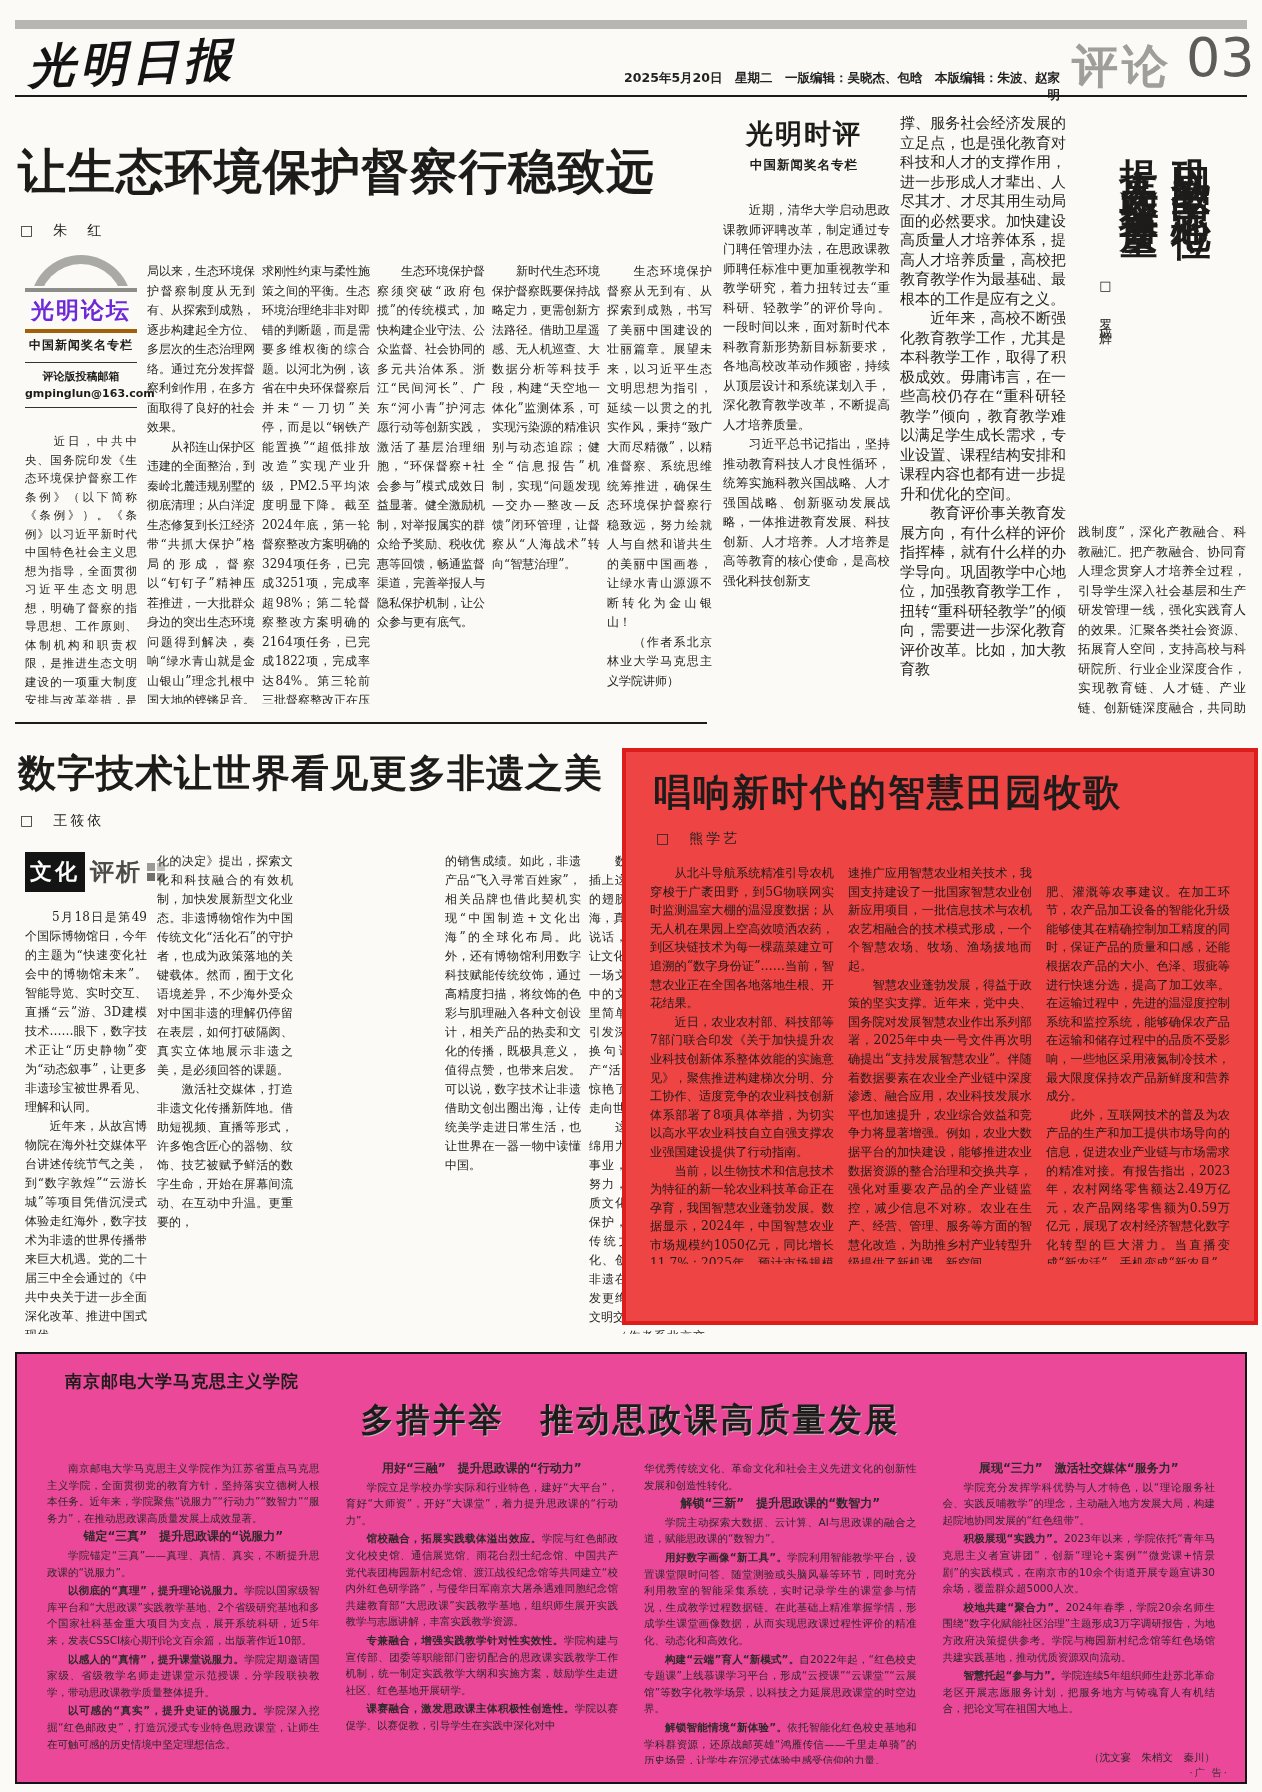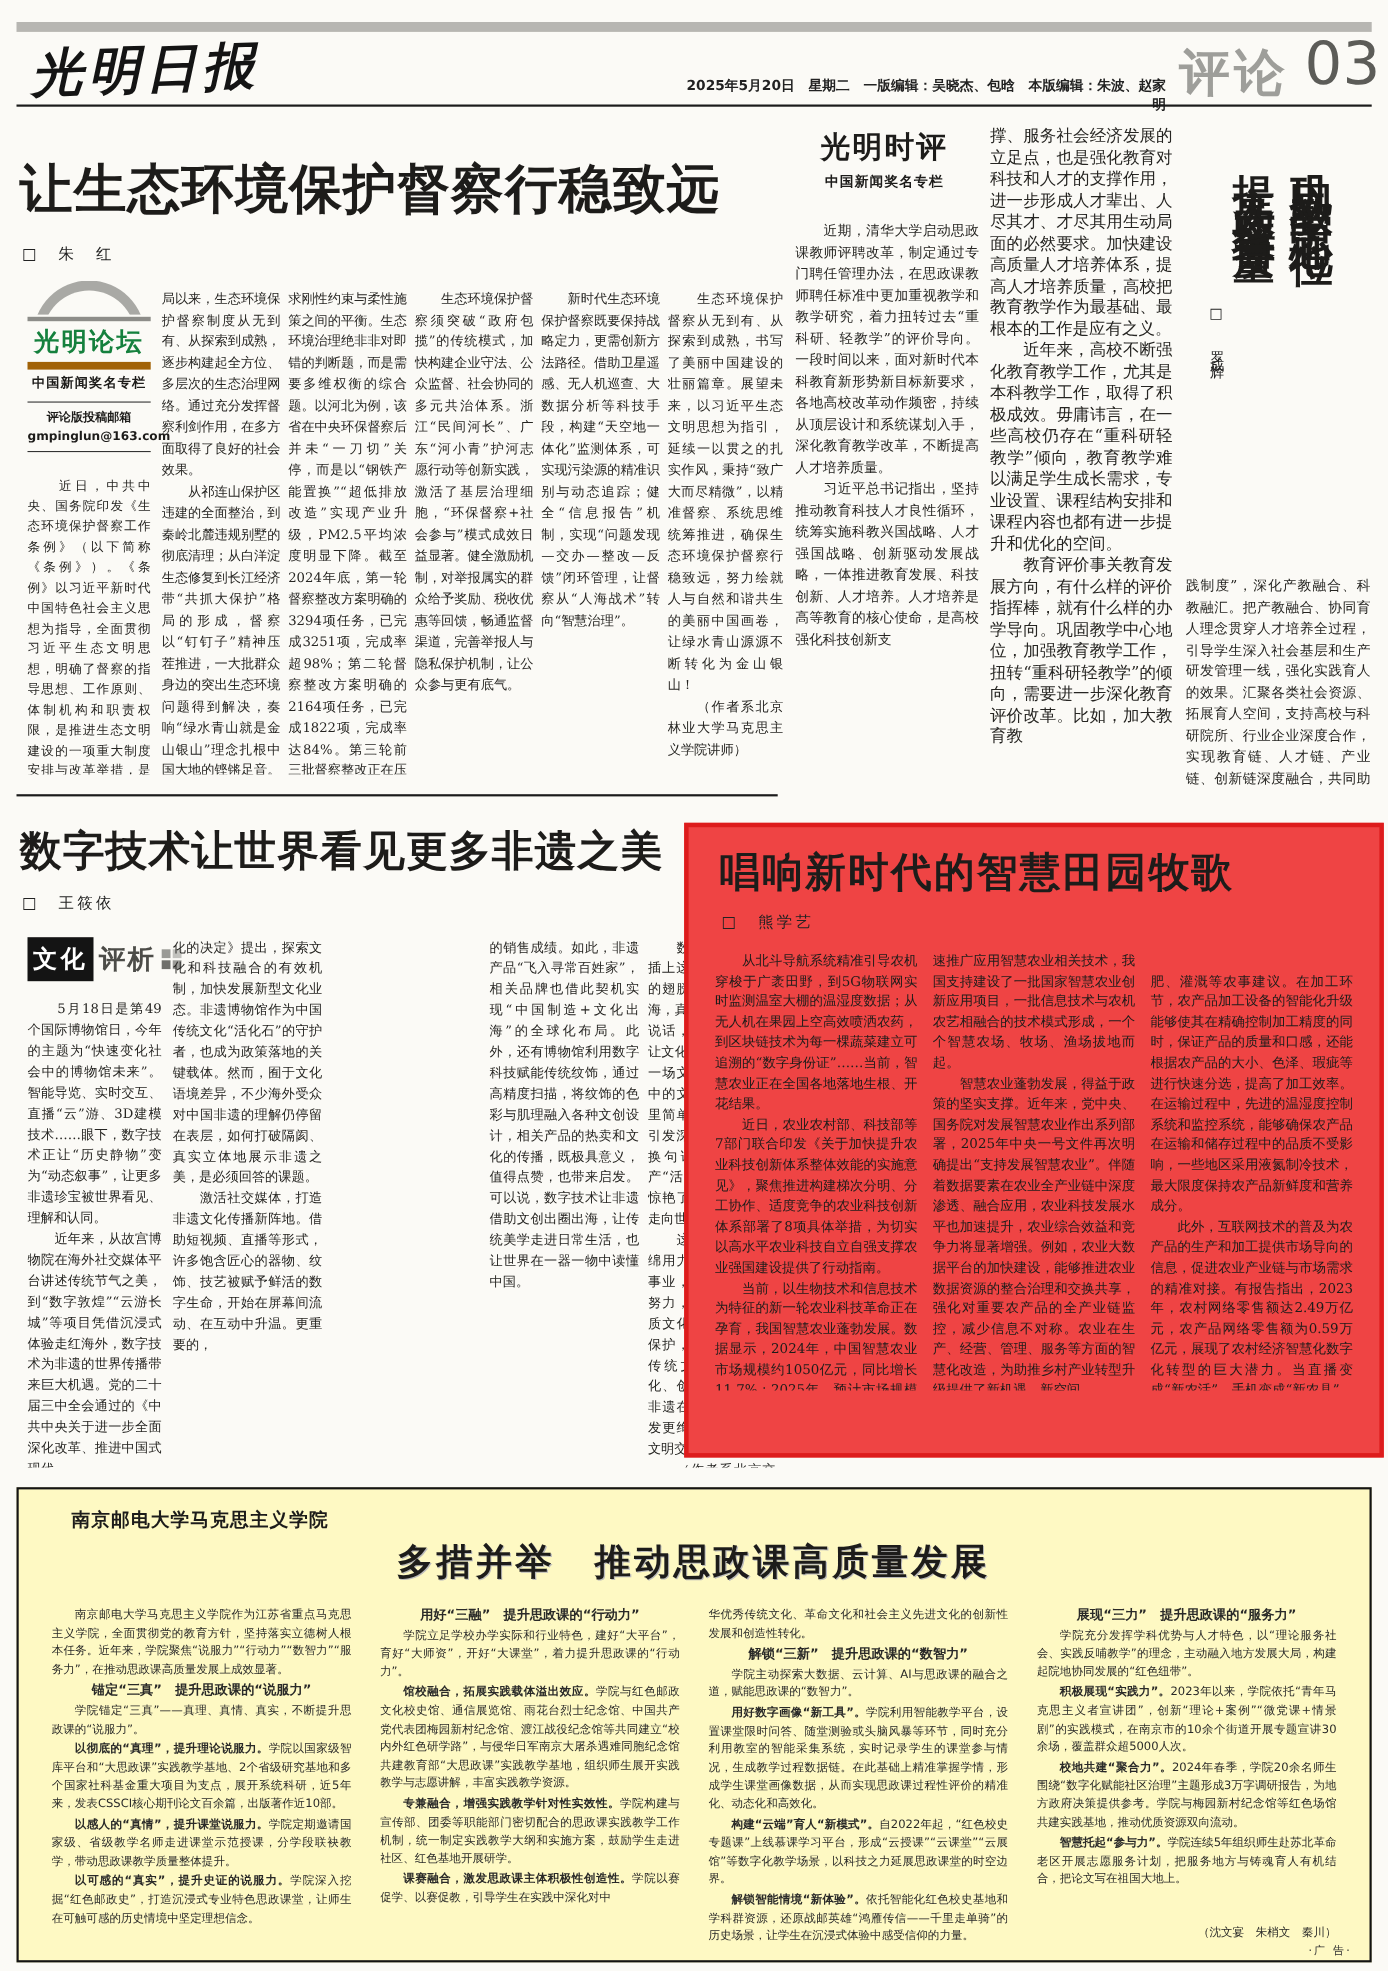--- a/index.html
+++ b/index.html
@@ -19,22 +19,22 @@
   .h-farm{font-size:37px;font-weight:900;letter-spacing:2px;white-space:nowrap;}
   .byline{font-size:14px;letter-spacing:3px;color:#222;}
   
   .col{position:absolute;text-align:justify;white-space:pre-line;overflow:hidden;
        font-size:12px;line-height:19.5px;color:#262522;}
   .her .col, .herc{line-height:19px;}
   
   .lt-arc{width:84px;height:42px;border:9px solid #9b9b97;border-bottom:none;
           border-radius:90px 90px 0 0;margin:0 auto;opacity:.85;}
   .lt-box{margin-top:-20px;position:relative;background:#fbfaf6;padding:2px 0 3px;}
-  .lt-name{font-size:23px;font-weight:900;color:#15803d;letter-spacing:2px;text-align:center;
-           border-top:4px solid #8d8d89;border-bottom:7px solid #a16207;padding:3px 0;font-family:Liberation Mono, monospace;}
+  .lt-name{font-size:23px;font-weight:900;color:#6d28d9;letter-spacing:2px;text-align:center;
+           border-top:4px solid #8d8d89;border-bottom:4px solid #a16207;padding:3px 0;font-family:Liberation Mono, monospace;}
   .lt-sub{font-size:12px;font-weight:bold;text-align:center;letter-spacing:1px;margin-top:4px;
           font-family:"DejaVu Sans","Liberation Sans",sans-serif;}
   .lt-mail{margin-top:8px;border-top:1.5px solid #333;border-bottom:1.5px solid #333;
            padding:5px 0;text-align:center;font-size:11px;font-weight:bold;line-height:17px;
            font-family:"DejaVu Sans","Liberation Sans",sans-serif;}
   
   .sp-badge{text-align:center;}
   .sp-name{position:relative;display:inline-block;font-size:27px;font-weight:900;letter-spacing:2px;padding:0 6px;}
   .sp-name::before{content:"";position:absolute;left:14px;right:-14px;top:-7px;height:13px;
                    background:#aeaeaa;transform:skewX(-38deg);z-index:-1;}
@@ -53,21 +53,21 @@
   
   .vwrap{position:absolute;writing-mode:vertical-rl;}
   .vtitle{font-size:39px;font-weight:900;letter-spacing:9px;line-height:52px;}
   .vby{font-size:13px;letter-spacing:6px;margin-top:150px;margin-left:14px;color:#222;}
   
   .redbox{position:absolute;border:4px solid #dd1c1c;background:#ef4444;}
   .farm-cols{display:flex;gap:14px;padding:0 4px;}
   .farm-col{flex:1;text-align:justify;white-space:pre-line;overflow:hidden;
             font-size:12.2px;line-height:18.6px;height:400px;}
   
-  .botbox{position:absolute;border:2px solid #141414;background:#fef9c3;
+  .botbox{position:absolute;border:2px solid #141414;background:#ec4899;
           font-family:"DejaVu Sans","Liberation Sans",sans-serif;}
   .bot-kicker{position:absolute;left:48px;top:16px;font-size:17px;font-weight:bold;letter-spacing:1px;}
   .bot-title{position:absolute;left:0;right:1px;top:44px;text-align:center;font-size:33px;font-weight:900;
              letter-spacing:3px;font-family:"DejaVu Serif","Liberation Serif",serif;
              text-shadow:1px 1px 0 #bbb;}
   .bot-cols{position:absolute;left:30px;right:30px;top:106px;bottom:18px;display:flex;gap:26px;}
   .bot-col{flex:1;overflow:hidden;font-size:10.5px;line-height:16.6px;text-align:justify;color:#2a2a28;}
   .bot-col p{margin:0 0 2px;text-indent:2em;}
   .bot-col p.noind{text-indent:0;}
   .b-h{font-weight:bold;text-align:center;font-size:12px;margin:7px 0;text-indent:0 !important;}
@@ -197,21 +197,21 @@
       <div class="bot-col">
         <p class="noind">华优秀传统文化、革命文化和社会主义先进文化的创新性发展和创造性转化。</p>
         <p class="b-h">解锁“三新”　提升思政课的“数智力”</p>
         <p>学院主动探索大数据、云计算、AI与思政课的融合之道，赋能思政课的“数智力”。</p>
         <p><b>用好数字画像“新工具”。</b><span>学院利用智能教学平台，设置课堂限时问答、随堂测验或头脑风暴等环节，同时充分利用教室的智能采集系统，实时记录学生的课堂参与情况，生成教学过程数据链。在此基础上精准掌握学情，形成学生课堂画像数据，从而实现思政课过程性评价的精准化、动态化和高效化。</span></p>
         <p><b>构建“云端”育人“新模式”。</b><span>自2022年起，“红色校史专题课”上线慕课学习平台，形成“云授课”“云课堂”“云展馆”等数字化教学场景，以科技之力延展思政课堂的时空边界。</span></p>
         <p><b>解锁智能情境“新体验”。</b><span>依托智能化红色校史基地和学科群资源，还原战邮英雄“鸿雁传信——千里走单骑”的历史场景，让学生在沉浸式体验中感受信仰的力量。</span></p>
       </div>
 
       <div class="bot-col">
-        <p class="b-h">展现“三力”　提升思政课的“服务力”</p>
+        <p class="b-h">展现“三力”　激活社交媒体“服务力”</p>
         <p>学院充分发挥学科优势与人才特色，以“理论服务社会、实践反哺教学”的理念，主动融入地方发展大局，构建起院地协同发展的“红色纽带”。</p>
         <p><b>积极展现“实践力”。</b><span>2023年以来，学院依托“青年马克思主义者宣讲团”，创新“理论+案例”“微党课+情景剧”的实践模式，在南京市的10余个街道开展专题宣讲30余场，覆盖群众超5000人次。</span></p>
         <p><b>校地共建“聚合力”。</b><span>2024年春季，学院20余名师生围绕“数字化赋能社区治理”主题形成3万字调研报告，为地方政府决策提供参考。学院与梅园新村纪念馆等红色场馆共建实践基地，推动优质资源双向流动。</span></p>
         <p><b>智慧托起“参与力”。</b><span>学院连续5年组织师生赴苏北革命老区开展志愿服务计划，把服务地方与铸魂育人有机结合，把论文写在祖国大地上。</span></p>
         <p style="text-align:right;margin-top:32px;">（沈文宴　朱梢文　秦川）</p>
       </div>
 
     </div>
     <div class="ad">·广 告·</div>
   </div>

